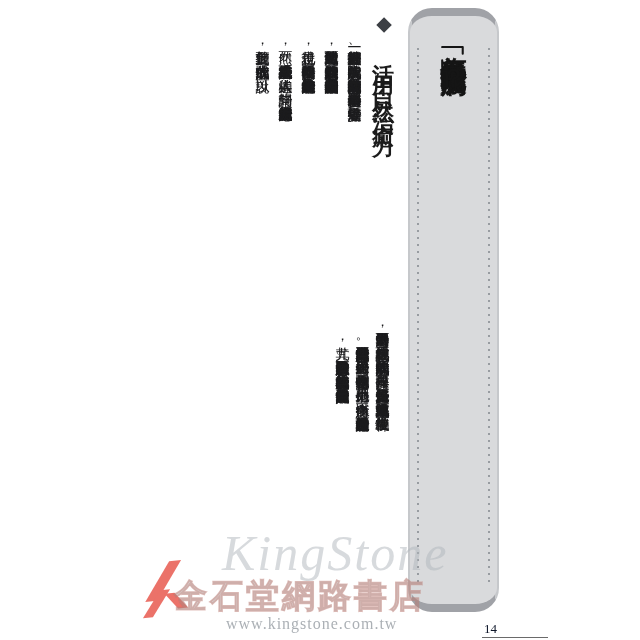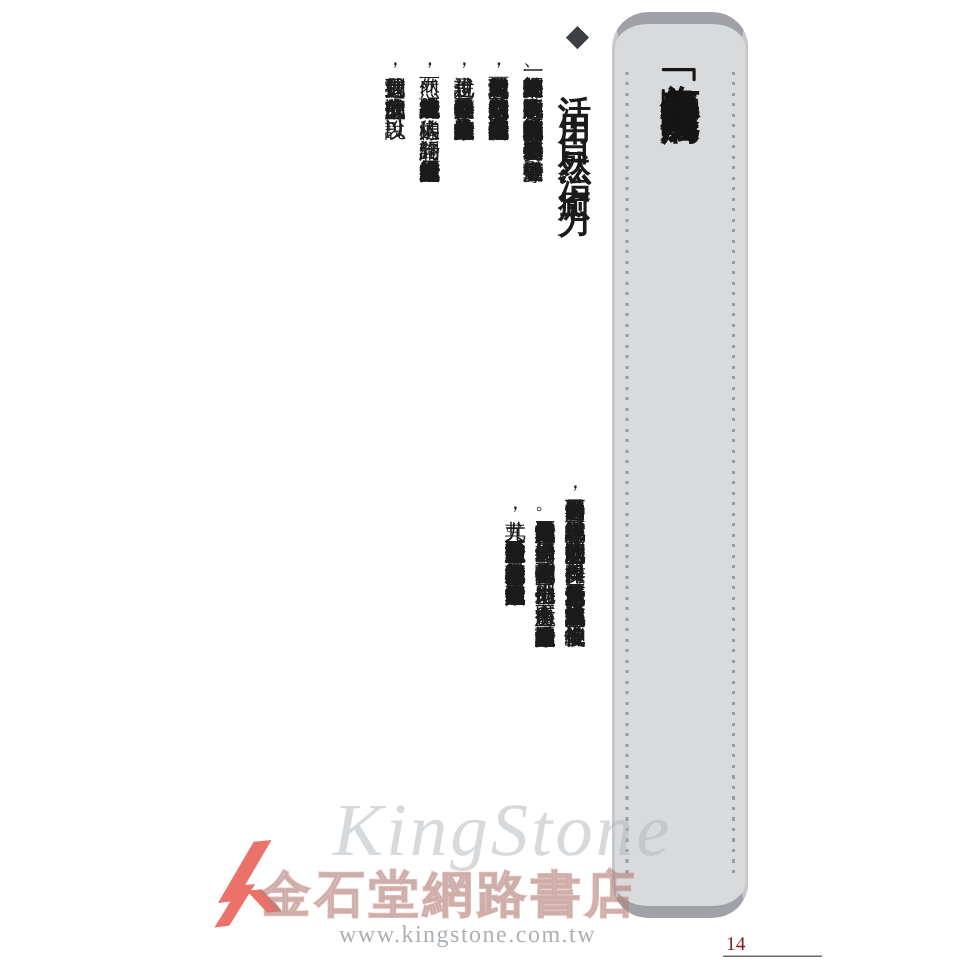--- a/index.html
+++ b/index.html
@@ -47,21 +47,21 @@
           font-family:"Liberation Sans",sans-serif;font-weight:700;
           font-size:33px;letter-spacing:3px;color:rgba(158,150,150,0.35);text-align:center;
           -webkit-text-stroke:1px rgba(190,120,110,0.45);}
   .wm-url{position:absolute;left:226px;top:604px;
           font-family:"Liberation Serif",serif;
           font-size:16px;letter-spacing:1px;color:rgba(150,156,162,0.80);margin-top:11px;}
   .wm-logo{position:absolute;left:138px;top:560px;opacity:0.85;transform:rotate(-6deg);}
 
   
   .page-number{position:absolute;left:484px;top:621px;
-               font-family:"Liberation Serif",serif;font-size:13px;color:#7f1d1d;}
+               font-family:"Liberation Serif",serif;font-size:13px;color:#0f172a;}
   .footer-rule{position:absolute;left:482px;top:637px;width:66px;height:1px;background:#6a6a6a;}
 </style>
 </head>
 <body>
 
 <div id="page">
 
   <div class="title-box">
     <span class="dotline left"></span>
     <span class="dotline right"></span>

